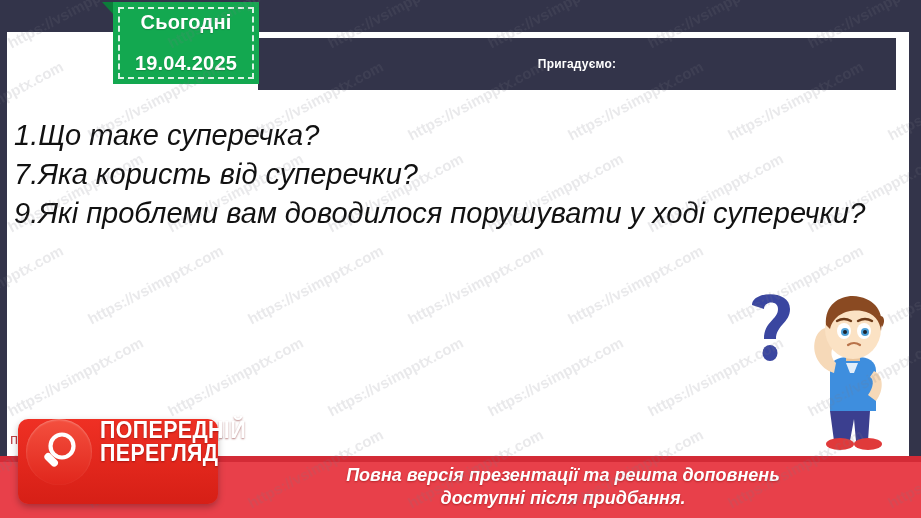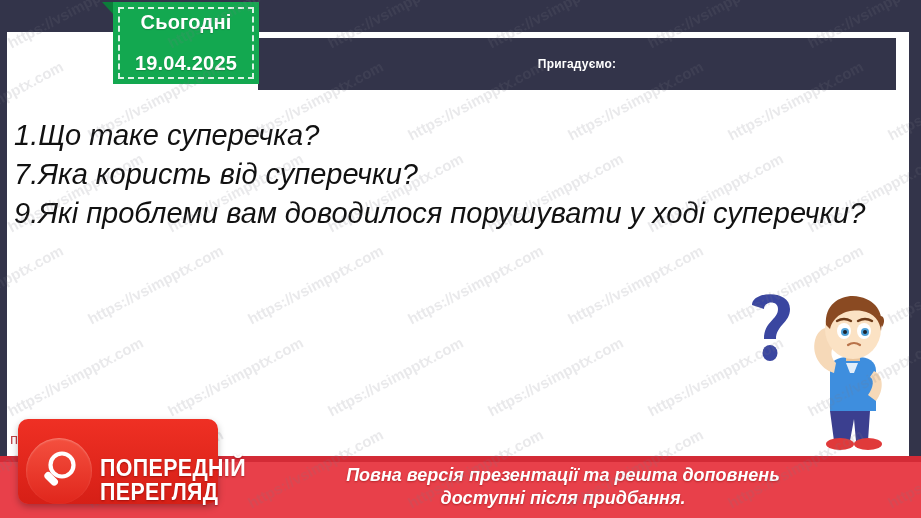--- a/index.html
+++ b/index.html
@@ -201,21 +201,21 @@
 
   
   .preview-badge {
     position: absolute;
     left: 18px; bottom: 14px;
     width: 200px; height: 85px;
     background: linear-gradient(180deg,#ef3024 0%,#d61f16 100%);
     border-radius: 10px;
     box-shadow: 0 3px 7px rgba(0,0,0,0.28);
     display: flex;
-    align-items: flex-end;
+    align-items: flex-start;
     gap: 8px;
     padding-left: 8px;
     box-sizing: border-box;
     z-index: 10;
     margin-top: 36px;
   }
   .magnifier-circle {
     flex: 0 0 auto;
     width: 66px; height: 66px;
     border-radius: 50%;

